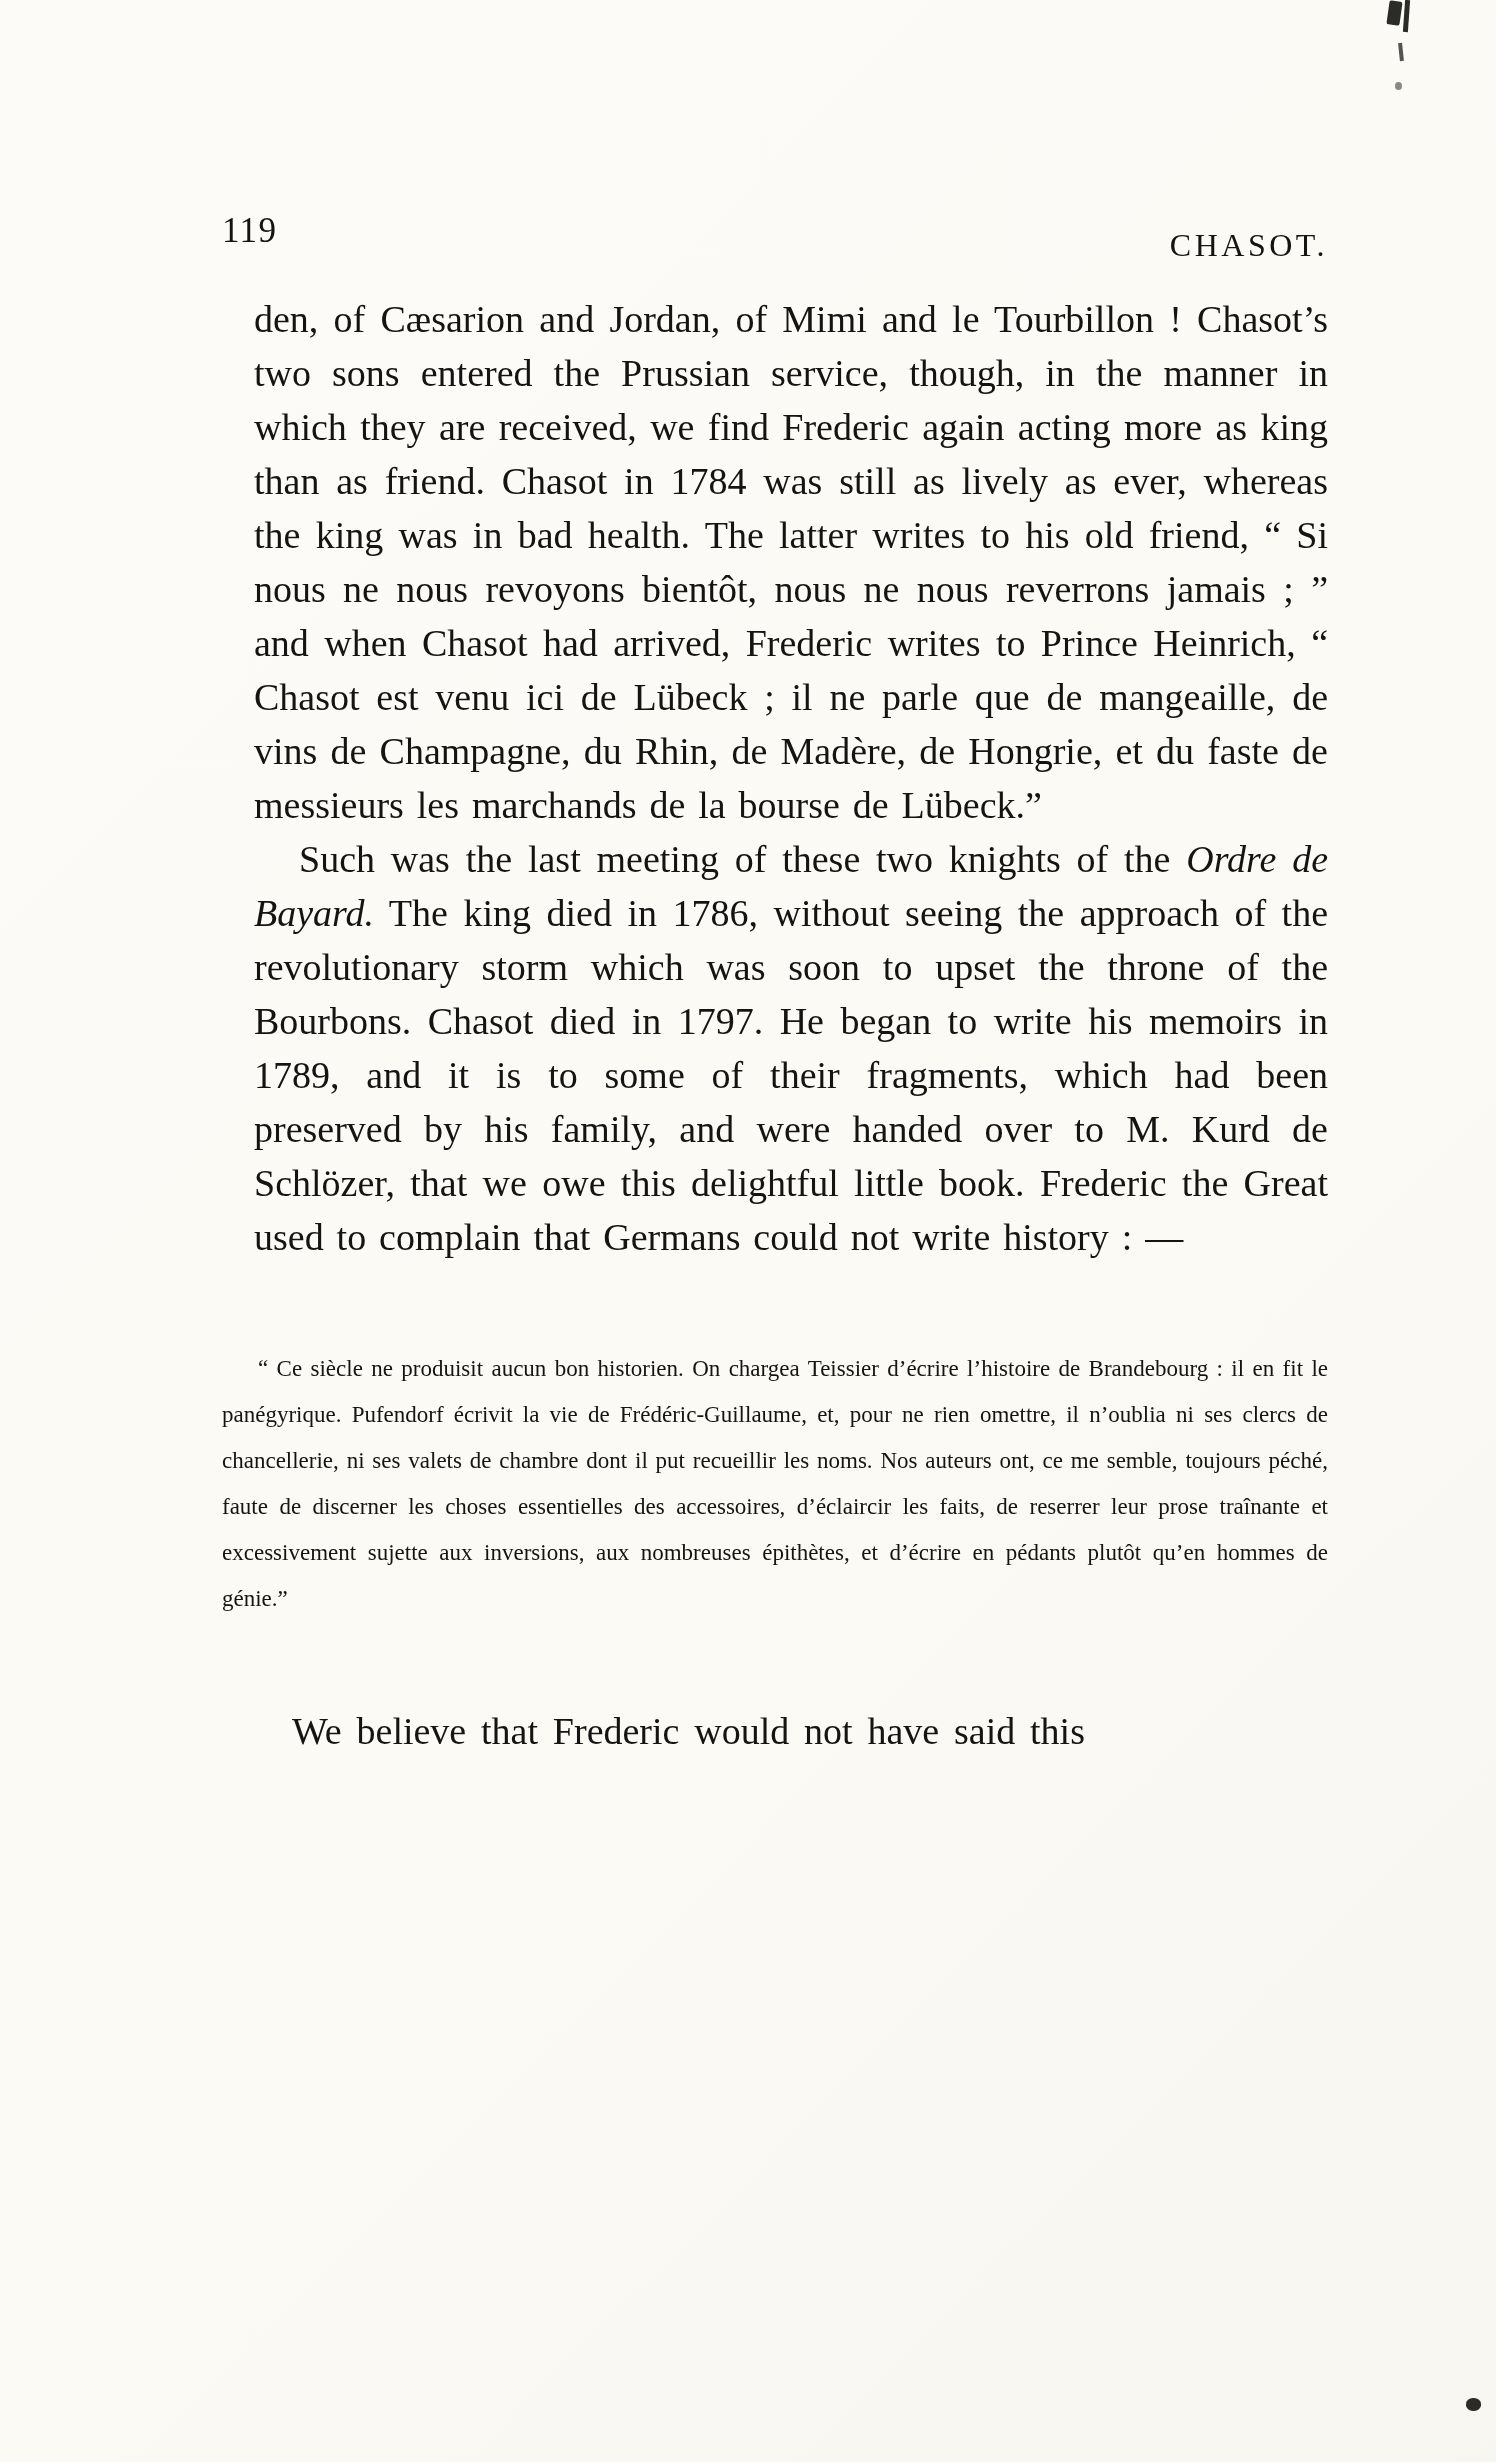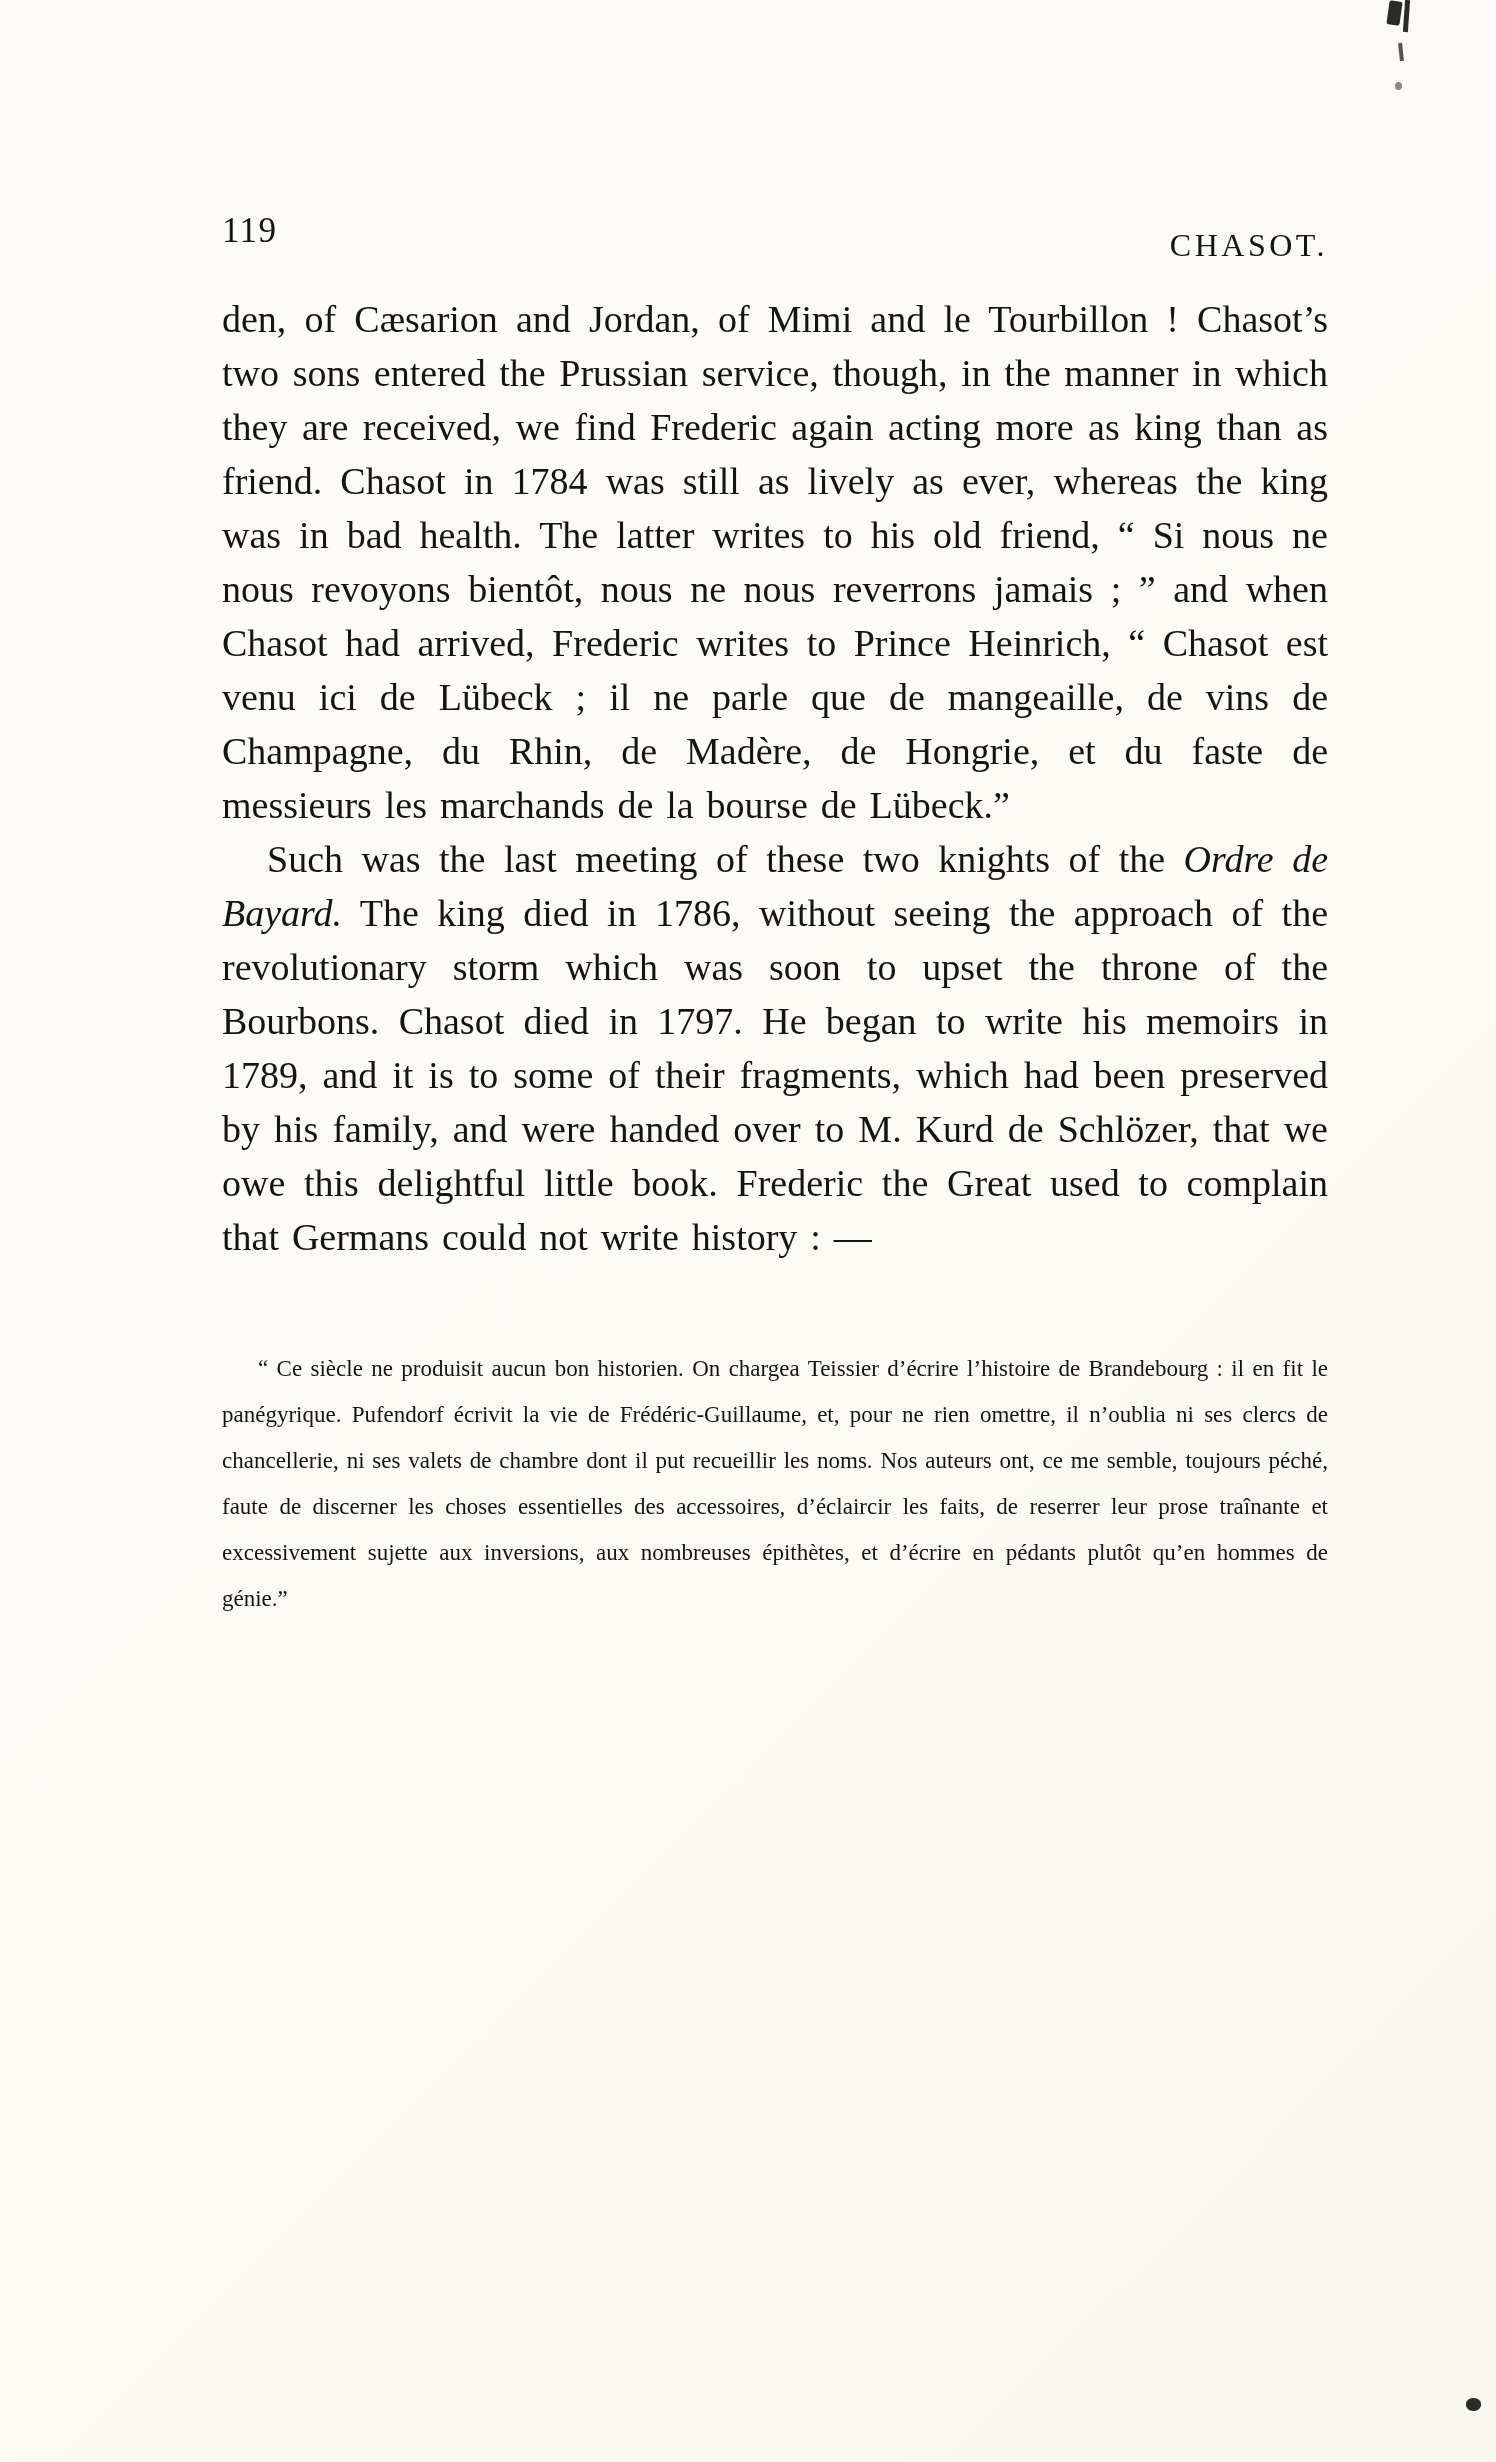--- a/index.html
+++ b/index.html
@@ -47,20 +47,21 @@
   }
   p {
     margin: 0;
     padding: 0;
   }
   .body-par {
     font-size: 38px;
     line-height: 54px;
     text-align: justify;
     word-spacing: 0.09em;
+    margin-left: 32px;
   }
   .body-par.indented {
     text-indent: 45px;
   }
   .italic {
     font-style: italic;
   }
   .block-quote {
     margin-top: 82px;
     font-size: 23px;
@@ -105,17 +106,18 @@
   </div>
 
   <div class="text-block">
 
     <p class="body-par">den, of Cæsarion and Jordan, of Mimi and le Tourbillon !  Chasot’s two sons entered the Prussian service, though, in the manner in which they are received, we find Frederic again acting more as king than as friend.  Chasot in 1784 was still as lively as ever, whereas the king was in bad health.  The latter writes to his old friend, “ Si nous ne nous revoyons bientôt, nous ne nous reverrons jamais ; ” and when Chasot had arrived, Frederic writes to Prince Heinrich, “ Chasot est venu ici de Lübeck ; il ne parle que de mangeaille, de vins de Champagne, du Rhin, de Madère, de Hongrie, et du faste de messieurs les marchands de la bourse de Lübeck.”</p>
 
     <p class="body-par indented"><span>Such was the last meeting of these two knights of the </span><span class="italic">Ordre de Bayard.</span><span>  The king died in 1786, without seeing the approach of the revolutionary storm which was soon to upset the throne of the Bourbons.  Chasot died in 1797.  He began to write his memoirs in 1789, and it is to some of their fragments, which had been preserved by his family, and were handed over to M. Kurd de Schlözer, that we owe this delightful little book.  Frederic the Great used to complain that Germans could not write history : —</span></p>
 
     <p class="block-quote">“ Ce siècle ne produisit aucun bon historien.  On chargea Teissier d’écrire l’histoire de Brandebourg : il en fit le panégyrique.  Pufendorf écrivit la vie de Frédéric-Guillaume, et, pour ne rien omettre, il n’oublia ni ses clercs de chancellerie, ni ses valets de chambre dont il put recueillir les noms.  Nos auteurs ont, ce me semble, toujours péché, faute de discerner les choses essentielles des accessoires, d’éclaircir les faits, de reserrer leur prose traînante et excessivement sujette aux inversions, aux nombreuses épithètes, et d’écrire en pédants plutôt qu’en hommes de génie.”</p>
 
+    <p class="closing-par">We believe that Frederic would not have said this</p>
 
   </div>
 
 </div>
 
 
 </body></html>

